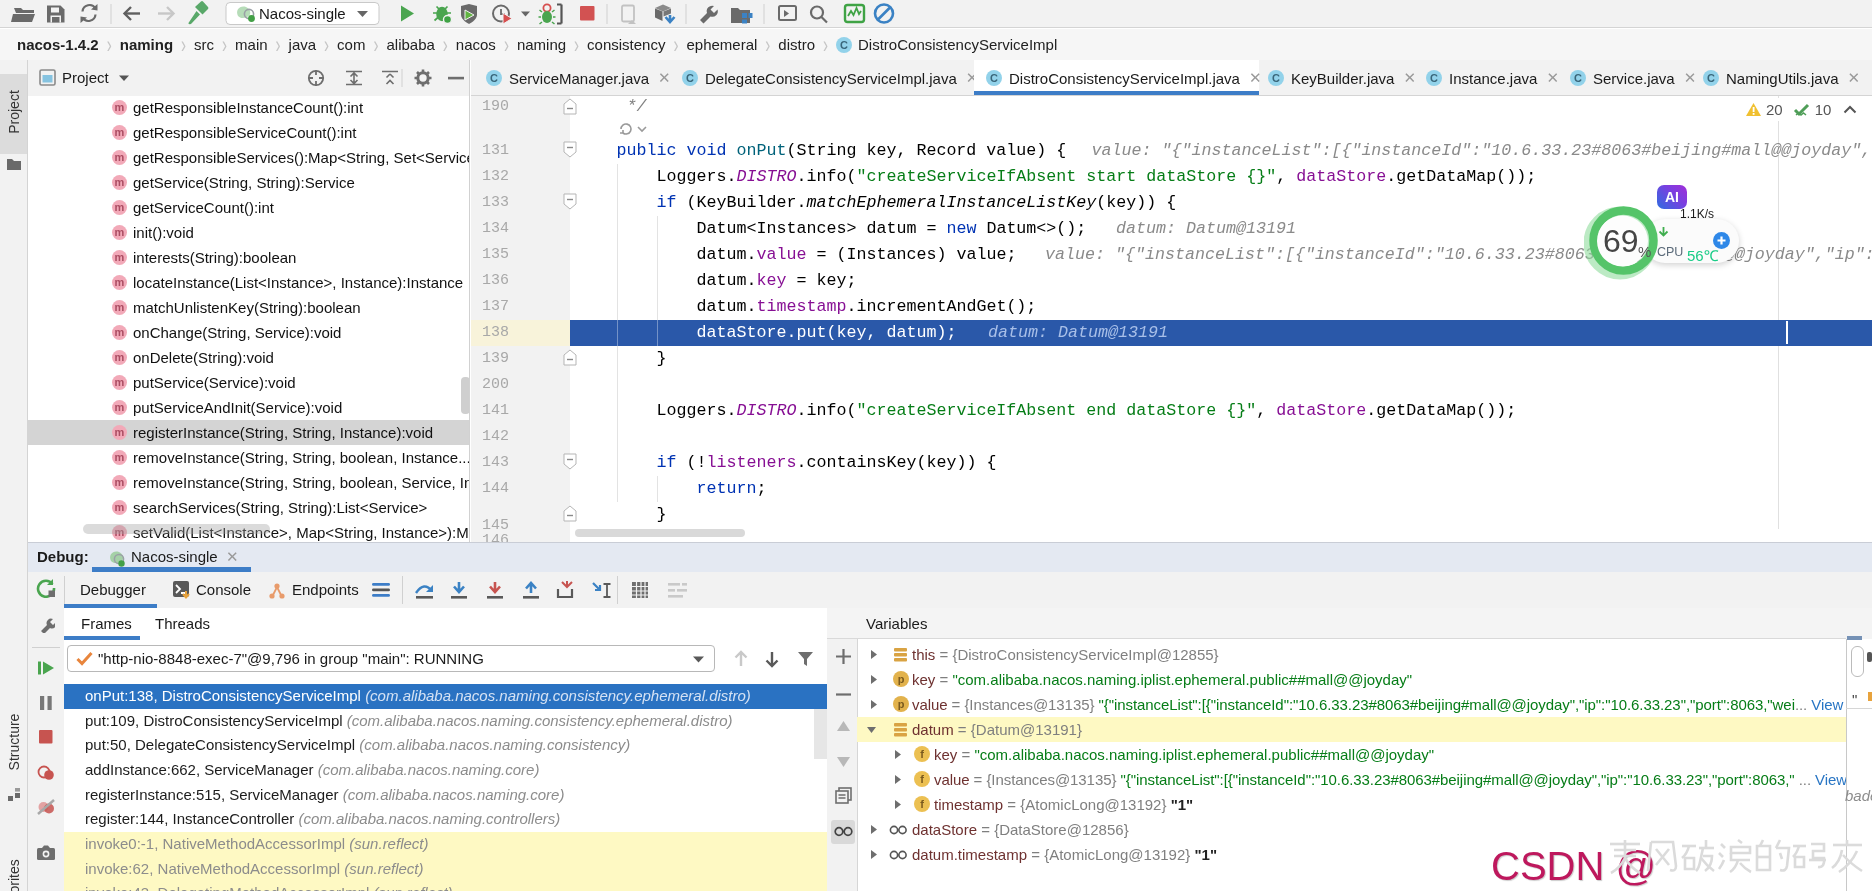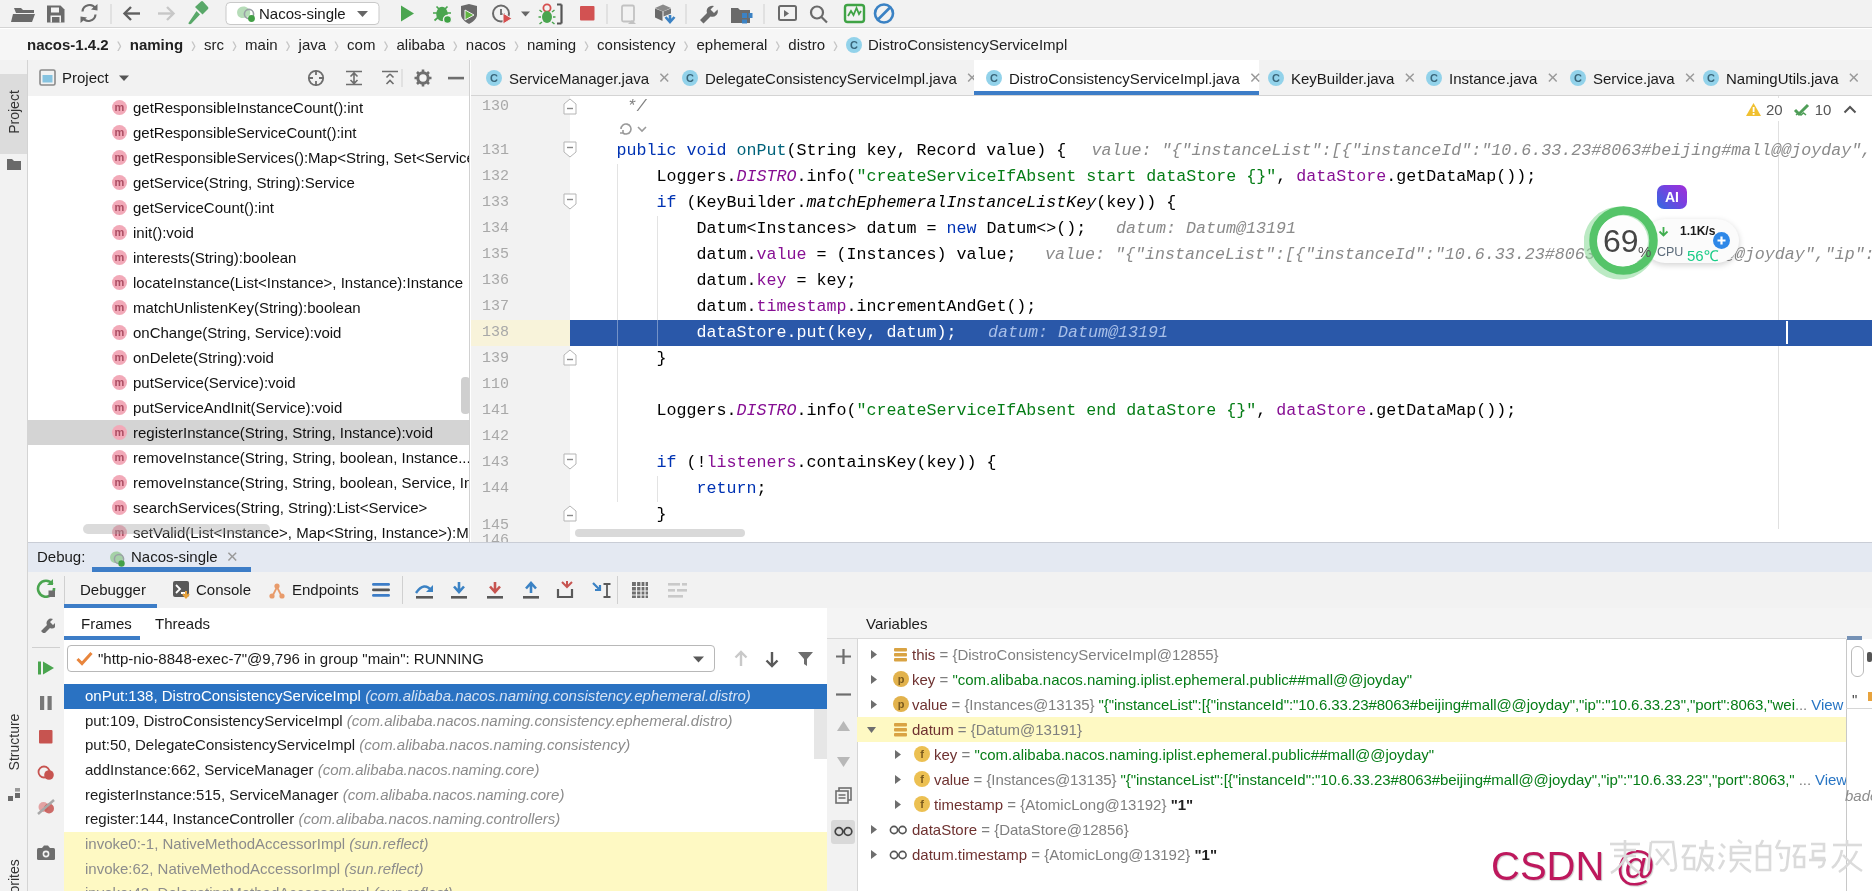--- a/index.html
+++ b/index.html
@@ -128,21 +128,21 @@
 
  <g stroke="#3b82c4" stroke-width="2.6" fill="none">
         <circle cx="884" cy="13.5" r="9"></circle>
         <path d="M877.5 20 l13 -13"></path>
       </g>
 </svg>
 </div>
 
 <div class="abs" id="crumbs" style="left:0;top:29px;width:1872px;height:31px;background:#f6f6f6;font-size:15px;color:#222;">
 <style>
-#crumbs .row{display:flex;align-items:center;height:31px;padding-left:27px;}
+#crumbs .row{display:flex;align-items:center;height:31px;padding-left:17px;}
 #crumbs .sep{width:21px;text-align:center;color:#c6c6c6;font-size:15px;font-weight:normal;transform:scaleY(1.55);}
 #crumbs b{font-weight:bold;}
 .cicon{display:inline-flex;width:16px;height:16px;border-radius:50%;background:#92d2ea;color:#39667a;font-size:11px;font-weight:bold;align-items:center;justify-content:center;}
 </style>
 <div class="row">
 <b>nacos-1.4.2</b>
       <span class="sep">›</span>
       <b>naming</b>
       <span class="sep">›</span>
       <span>src</span>
@@ -354,31 +354,31 @@
 
 <div class="abs" style="left:145.5px;top:67.6px;width:1px;height:338px;background:#e3e3e3;"></div>
 <div class="abs" style="left:185.5px;top:119.6px;width:1px;height:130px;background:#e3e3e3;"></div>
 <div class="abs" style="left:185.5px;top:379.6px;width:1px;height:26px;background:#e3e3e3;"></div>
 
 <div class="abs" style="left:99px;top:223.6px;width:1302px;height:26px;background:#2a58a9;"></div>
 <div class="abs" style="left:145.5px;top:223.6px;width:1px;height:26px;background:rgba(255,255,255,0.35);"></div>
 <div class="abs" style="left:185.5px;top:223.6px;width:1px;height:26px;background:rgba(255,255,255,0.35);"></div>
 <div class="abs" style="left:1315px;top:225px;width:1.5px;height:23px;background:#fff;"></div>
 
-<div class="ln" style="top:-2px">130</div>
+<div class="ln" style="top:-2px">190</div>
 <div class="ln" style="top:41.6px">131</div>
 <div class="ln" style="top:67.6px">132</div>
 <div class="ln" style="top:93.6px">133</div>
 <div class="ln" style="top:119.6px">134</div>
 <div class="ln" style="top:145.6px">135</div>
 <div class="ln" style="top:171.6px">136</div>
 <div class="ln" style="top:197.6px">137</div>
 <div class="ln" style="top:223.6px">138</div>
 <div class="ln" style="top:249.6px">139</div>
-<div class="ln" style="top:275.6px">110</div>
+<div class="ln" style="top:275.6px">200</div>
 <div class="ln" style="top:301.6px">141</div>
 <div class="ln" style="top:327.6px">142</div>
 <div class="ln" style="top:353.6px">143</div>
 <div class="ln" style="top:379.6px">144</div>
 <div class="ln" style="top:417px">145</div>
 <div class="ln" style="top:431.6px">146</div>
 
 <svg class="abs" style="left:92px;top:2px" width="14" height="17">
       <path d="M1 6 l6 -5 6 5 v10 h-12 z" fill="#fff" stroke="#b5b5b5"></path>
       <path d="M4 10.5 h6" stroke="#8a8a8a" stroke-width="1.4"></path>
@@ -447,21 +447,21 @@
         <path d="M1.5 7.5 L7 2 l5.5 5.5" stroke="#555" stroke-width="2" fill="none"></path>
       </svg>
 </div>
 
 <div class="abs" style="left:104px;top:433px;width:170px;height:8px;background:#d9d9d9;border-radius:4px;"></div>
 </div>
 
 <div class="abs" id="debug" style="left:0;top:542px;width:1872px;height:349px;background:#fff;overflow:hidden;font-size:15px;">
 
 <div class="abs" style="left:0;top:0;width:1872px;height:30px;background:#e4e9f2;border-top:1px solid #c9cdd6;"></div>
-<div class="abs" style="left:37px;top:0;height:22px;line-height:30px;color:#1a1a1a;">Debug:</div>
+<div class="abs" style="left:37px;top:0;height:22px;line-height:30px;color:#1a1a1a;font-weight:bold;">Debug:</div>
 <svg class="abs" style="left:108px;top:6px" width="19" height="19">
       <path d="M3 13 c-3 -6 2 -11 8 -9 c5 2 6 8 1 10 c-4 2 -7 1 -9 -1 z" fill="#a5d1a7"></path>
       <circle cx="11" cy="11" r="4.6" fill="none" stroke="#9aa0a6" stroke-width="1.5"></circle>
       <circle cx="13.5" cy="15.5" r="3.2" fill="#43a047"></circle>
     </svg>
 <div class="abs" style="left:131px;top:0;height:30px;line-height:30px;color:#1a1a1a;">Nacos-single</div>
 <div class="abs" style="left:226px;top:0;height:30px;line-height:30px;color:#9a9a9a;">✕</div>
 <div class="abs" style="left:92px;top:25px;width:159px;height:5px;background:#3d7dc7;"></div>
 
 <div class="abs" style="left:28px;top:30px;width:1844px;height:36px;background:#f2f2f2;"></div>
@@ -746,21 +746,21 @@
 </div>
 
 <div class="abs" id="overlays" style="left:0;top:0;width:1872px;height:891px;pointer-events:none;">
 
 <div class="abs" style="left:1657px;top:185px;width:30px;height:24px;border-radius:7px;background:linear-gradient(45deg,#2e6de0,#7a3fe0 60%,#a22ed8);color:#fff;font-size:14px;font-weight:bold;text-align:center;line-height:24px;">AI</div>
 
 <div class="abs" style="left:1643px;top:219px;width:96px;height:44px;border-radius:22px;background:#fbfbfb;box-shadow:0 2px 6px rgba(0,0,0,0.18);"></div>
 <svg class="abs" style="left:1658px;top:226px" width="11" height="12">
       <path d="M5.5 1 v8 m-4 -3.5 L5.5 9.5 L9.5 5.5" stroke="#3fae4e" stroke-width="1.8" fill="none"></path>
     </svg>
-<div class="abs" style="left:1680px;top:224px;font-size:12px;font-weight:bold;color:#1a1a1a;">1.1K/s</div>
+<div class="abs" style="left:1680px;top:207px;font-size:12px;font-weight:normal;color:#1a1a1a;">1.1K/s</div>
 <div class="abs" style="left:1657px;top:245px;font-size:12.5px;color:#5c6b7a;">CPU</div>
 <div class="abs" style="left:1687px;top:245px;font-size:15px;color:#19cc87;">56℃</div>
 <div class="abs" style="left:1713px;top:232px;width:17px;height:17px;border-radius:50%;background:#2f88e8;"></div>
 <svg class="abs" style="left:1713px;top:232px" width="17" height="17">
       <path d="M8.5 4.5 v8 M4.5 8.5 h8" stroke="#fff" stroke-width="2.2"></path>
     </svg>
 
 <svg class="abs" style="left:1584px;top:203px" width="78" height="78" viewBox="0 0 78 78">
 <circle cx="36" cy="40" r="31" fill="none" stroke="#8fdc9d" stroke-width="11" opacity="0.6"></circle>
 <circle cx="39.5" cy="37.5" r="30" fill="none" stroke="#55c469" stroke-width="8.5"></circle>

